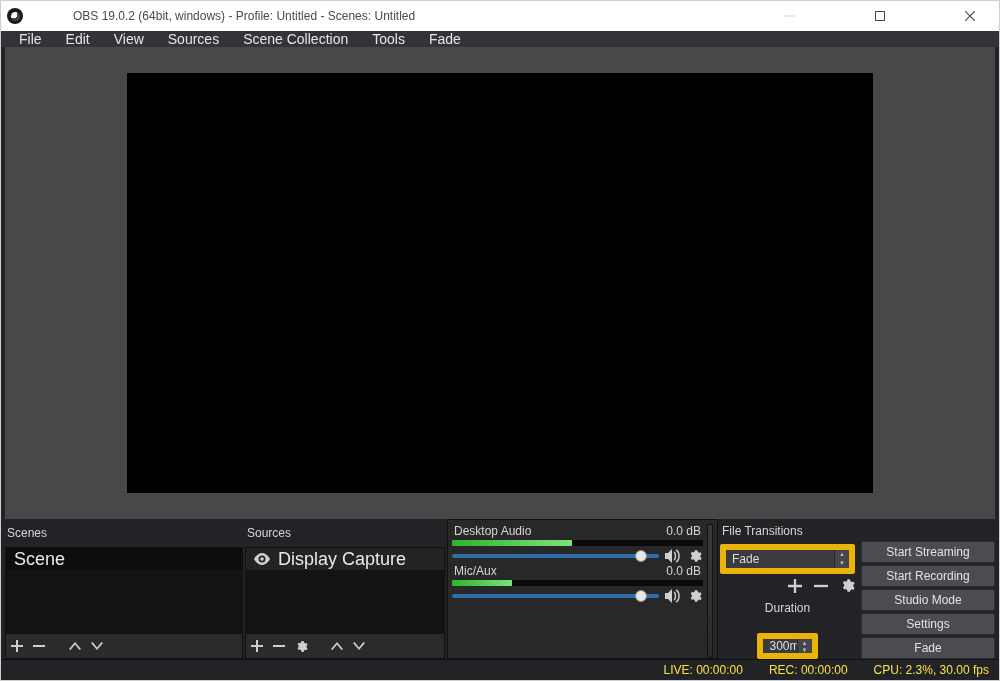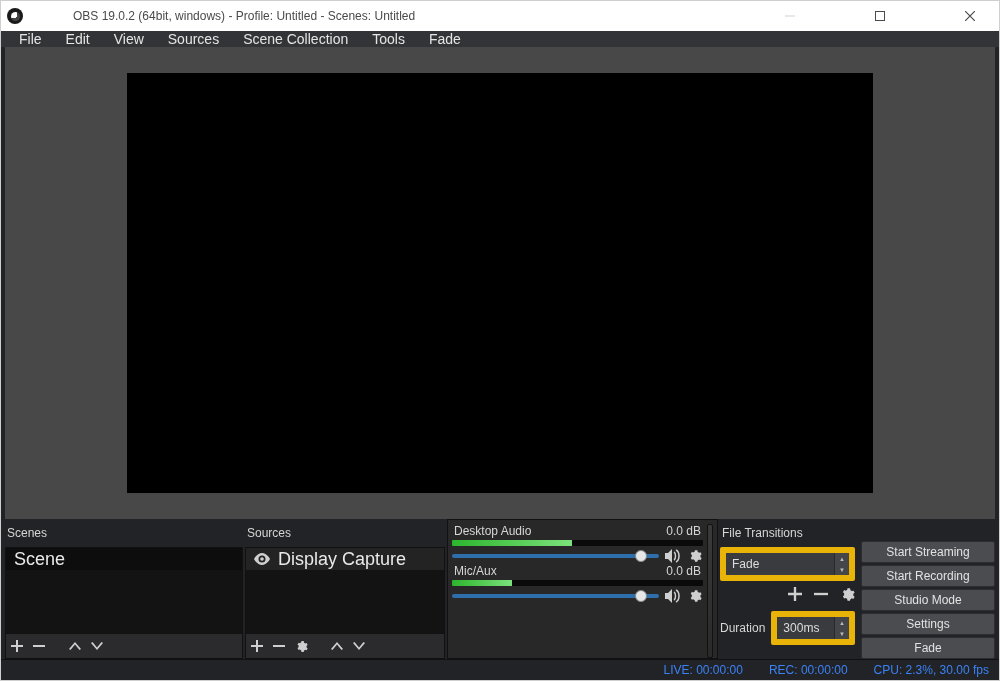--- a/index.html
+++ b/index.html
@@ -66,25 +66,25 @@
   .vsep div{flex:1;background:linear-gradient(#3a3a3a,#2a2a2a);border:1px solid #111;border-radius:2px;}
   
   .rgrid{display:flex;gap:6px;height:100%;}
   .trans{flex:1;display:flex;flex-direction:column;}
   .actions{width:134px;display:flex;flex-direction:column;gap:2px;margin-top:22px;}
   .sel{background:#3a3b3e;border:6px solid #eab308;height:22px;display:flex;align-items:center;padding:0 6px;color:#ddd;font-size:12px;position:relative;border-radius:2px;}
   .sel .spin{position:absolute;right:0;top:0;bottom:0;width:14px;background:#45464a;border-left:1px solid #2a2a2a;display:flex;flex-direction:column;}
   .sel .spin span{flex:1;display:flex;align-items:center;justify-content:center;font-size:6px;color:#bbb;}
   .trow{margin-top:4px;height:22px;display:flex;align-items:center;justify-content:flex-end;gap:12px;}
   .trow .tic{font-size:16px;color:#ddd;}
-  .durrow{margin-top:4px;display:flex;align-items:center;gap:6px;font-size:12px;}
+  .durrow{margin-top:4px;display:flex;align-items:center;gap:18px;font-size:12px;flex-direction:column;}
   .durrow .sel{flex:1;}
   .btn{background:var(--bg-btn);height:22px;border:1px solid #2d2d2f;border-radius:2px;font-size:12px;color:#e2e2e2;display:flex;align-items:center;justify-content:center;}
   
-  .status{height:20px;border-top:1px solid #111;display:flex;align-items:center;justify-content:flex-end;gap:26px;padding:0 10px;font-size:12px;color:#3b82f6;background:#222326;}
+  .status{height:20px;border-top:1px solid #111;display:flex;align-items:center;justify-content:flex-end;gap:26px;padding:0 10px;font-size:12px;color:#fde047;background:#222326;}
   
   svg{fill:#cfcfcf;}
 </style>
 </head>
 <body>
 
 <div class="window">
 
   <div class="titlebar">
     <div class="app-icon"></div>

